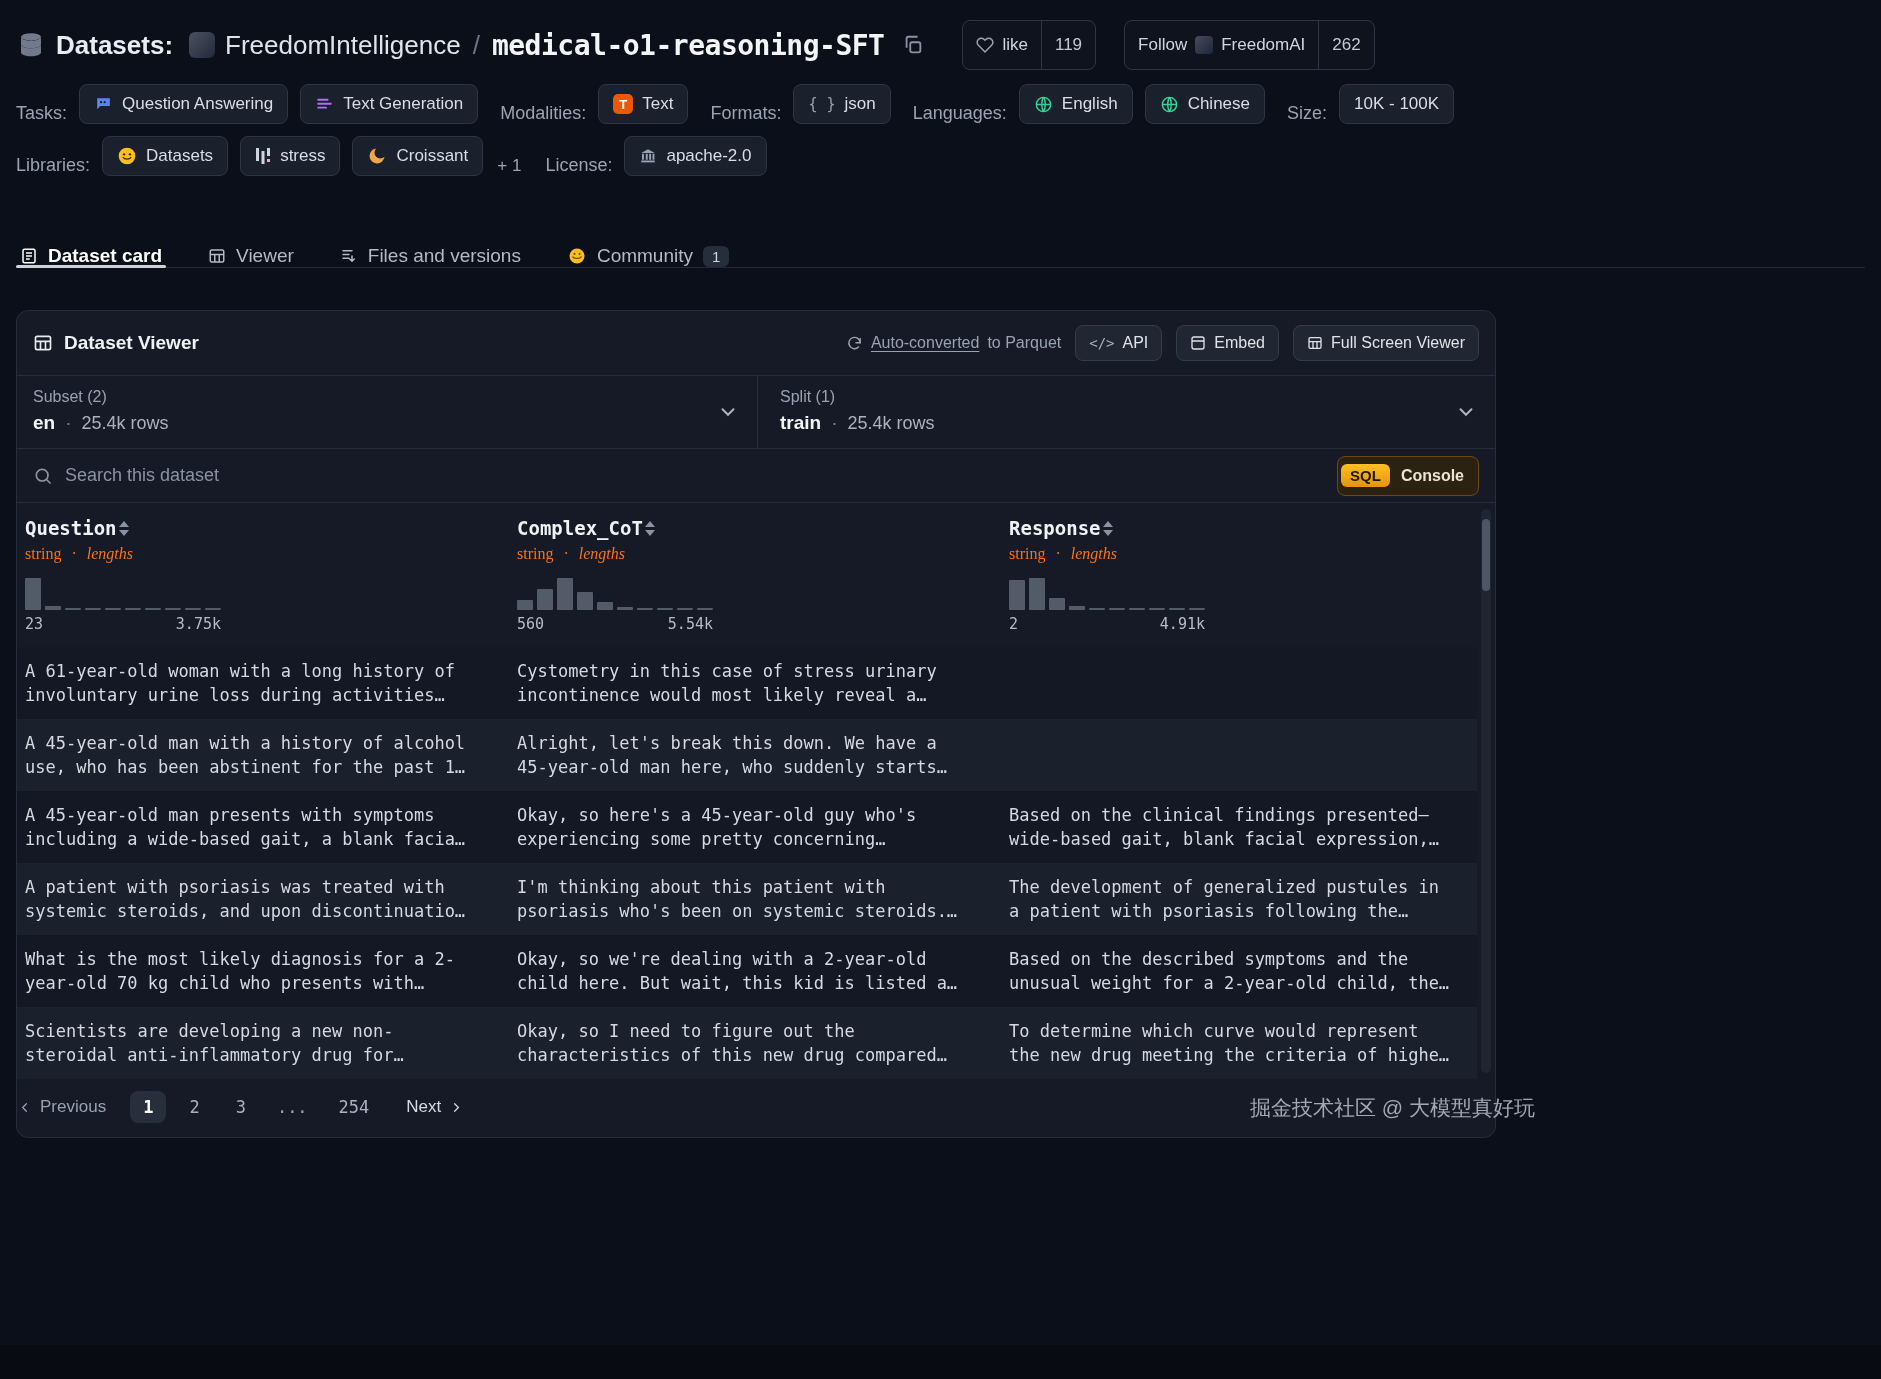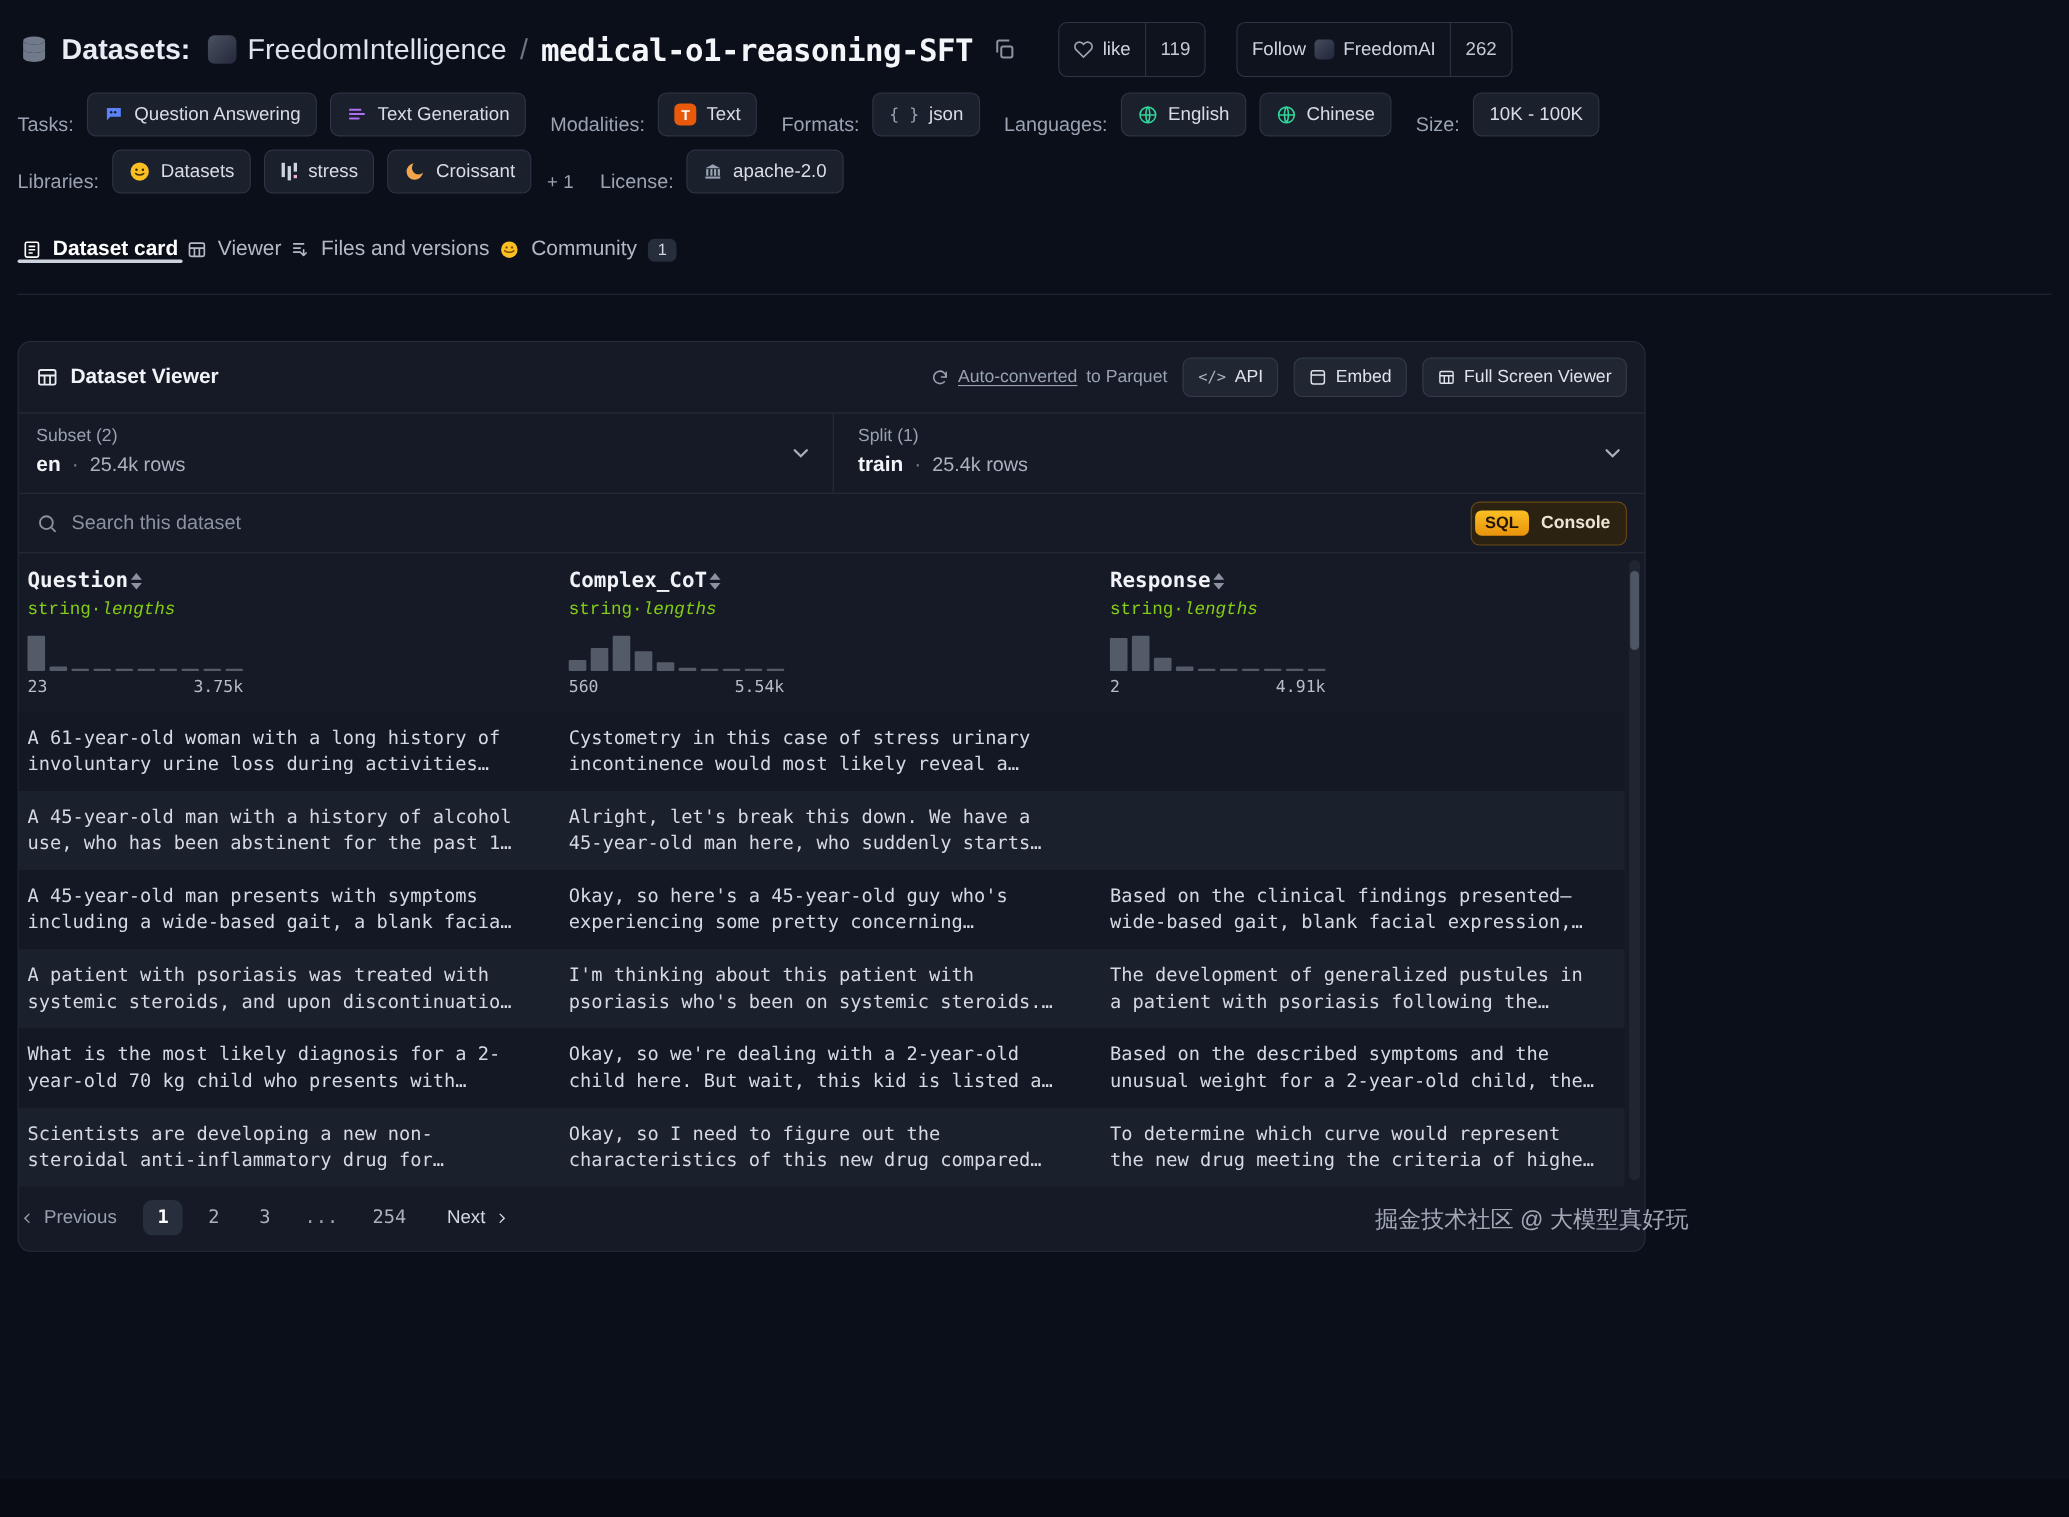--- a/index.html
+++ b/index.html
@@ -40,21 +40,21 @@
   .meta-row{display:flex;align-items:flex-end;gap:12px;margin-top:16px;white-space:nowrap}
   .meta-row + .meta-row{margin-top:12px}
   .meta-label{font-size:18px;color:var(--muted)}
   .meta-label.ml{margin-left:10px}
   .pill{display:inline-flex;align-items:center;gap:9px;height:40px;padding:0 14px;border-radius:8px;background:var(--pill-bg);border:1px solid var(--pill-border);font-size:17px;color:#d9dee6}
   .plus-more{font-size:17px;color:var(--muted);padding:0 2px}
   .tmod{width:20px;height:20px;border-radius:5px;background:#e8590c;color:#fff;font-weight:700;font-size:13px;display:inline-flex;align-items:center;justify-content:center}
   .braces{font-family:"DejaVu Sans Mono",monospace;font-size:15px;color:#9aa3b3}
 
   
-  .tabs{display:flex;margin-top:40px;border-bottom:1px solid #222939;height:52px;align-items:flex-start}
+  .tabs{display:flex;gap:38px;margin-top:40px;border-bottom:1px solid #222939;height:52px;align-items:flex-end}
   .tab{display:flex;align-items:center;gap:10px;font-size:19px;color:#b3bac6;position:relative;padding:0 4px}
   .tab.active{color:#fff;font-weight:700}
   .tab.active::after{content:"";position:absolute;left:0;right:0;bottom:-1px;height:3px;border-radius:2px;background:#cdd3dc}
   .badge{background:#262d3b;border-radius:6px;padding:2px 9px;font-size:15px;color:#cfd5df;font-weight:400}
 
   
   .panel{width:1480px;margin-top:42px;background:var(--panel);border:1px solid var(--border);border-radius:12px;overflow:hidden}
   .panel-head{display:flex;align-items:center;justify-content:space-between;padding:14px 16px}
   .ph-left{display:flex;align-items:center;gap:11px}
   .ph-title{font-size:19px;font-weight:700;color:#f0f2f6}
@@ -83,21 +83,21 @@
 
   
   .table-wrap{border-top:1px solid var(--border);position:relative;padding-right:18px}
   .thead,.row{display:grid;grid-template-columns:492px 492px 1fr}
   .th{padding:14px 20px 8px 8px}
   .th-name-row{display:flex;align-items:center;}
   .th-name{font-family:"DejaVu Sans Mono",monospace;font-size:19px;font-weight:700;color:#f0f2f6}
   .sort{display:flex;flex-direction:column;gap:3px;align-items:center;padding:2px}
   .sort .up{width:0;height:0;border-left:5px solid transparent;border-right:5px solid transparent;border-bottom:6px solid #8b93a3}
   .sort .down{width:0;height:0;border-left:5px solid transparent;border-right:5px solid transparent;border-top:6px solid #8b93a3}
-  .th-type{margin-top:6px;font-family:Liberation Mono, monospace;font-size:16px;color:#84cc16;display:flex;gap:0}
+  .th-type{margin-top:6px;font-family:Liberation Serif, serif;font-size:16px;color:#f97316;display:flex;gap:10px}
   .th-type .sub{font-style:italic}
   .hist{margin-top:13px;width:196px;height:34px;display:flex;align-items:flex-end;gap:4px}
   .hist-bar{flex:1;background:#545b68;border-radius:1px}
   .minmax{width:196px;display:flex;justify-content:space-between;margin-top:5px;padding-bottom:6px;font-family:"DejaVu Sans Mono",monospace;font-size:15px;color:#b6bdc9}
   .row:nth-child(odd){background:var(--row-odd)}
   .row:nth-child(even){background:var(--row-even)}
   .cell{padding:12px 24px 12px 8px;font-family:"DejaVu Sans Mono",monospace;font-size:17px;line-height:24px;color:#d5dae2;max-height:72px;overflow:hidden;display:-webkit-box;-webkit-line-clamp:2;-webkit-box-orient:vertical}
   .vscroll{position:absolute;right:4px;top:6px;bottom:6px;width:10px;border-radius:5px;background:#1f2531}
   .vthumb{position:absolute;left:1px;top:10px;width:8px;height:72px;border-radius:4px;background:#4e5665}
 

